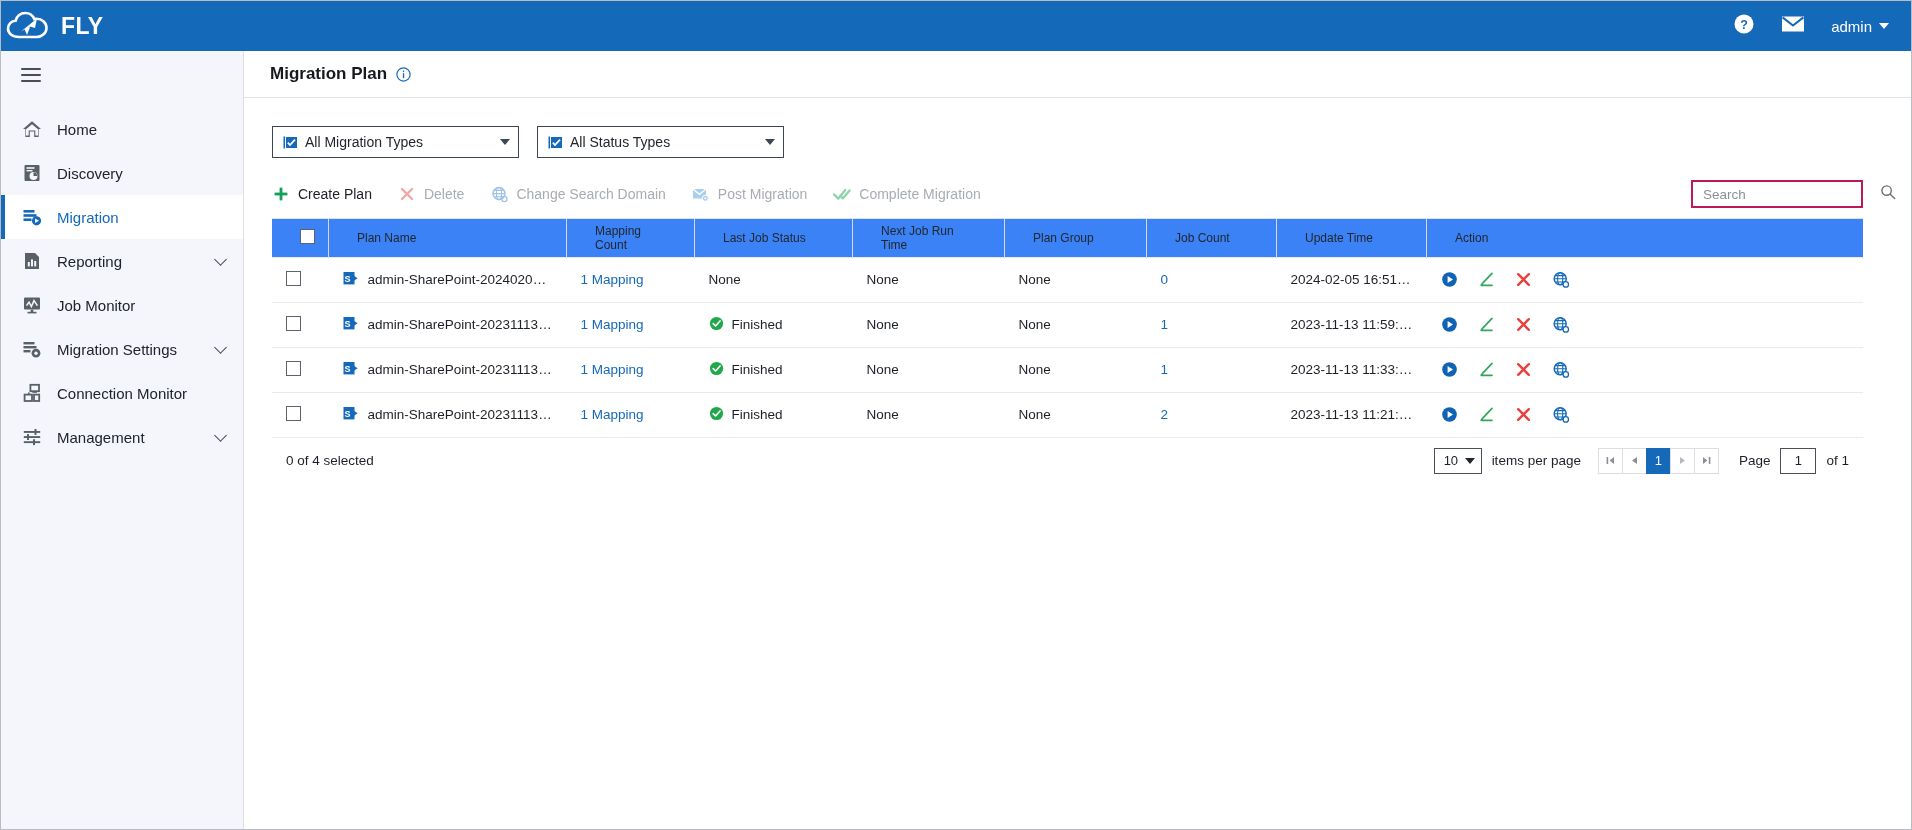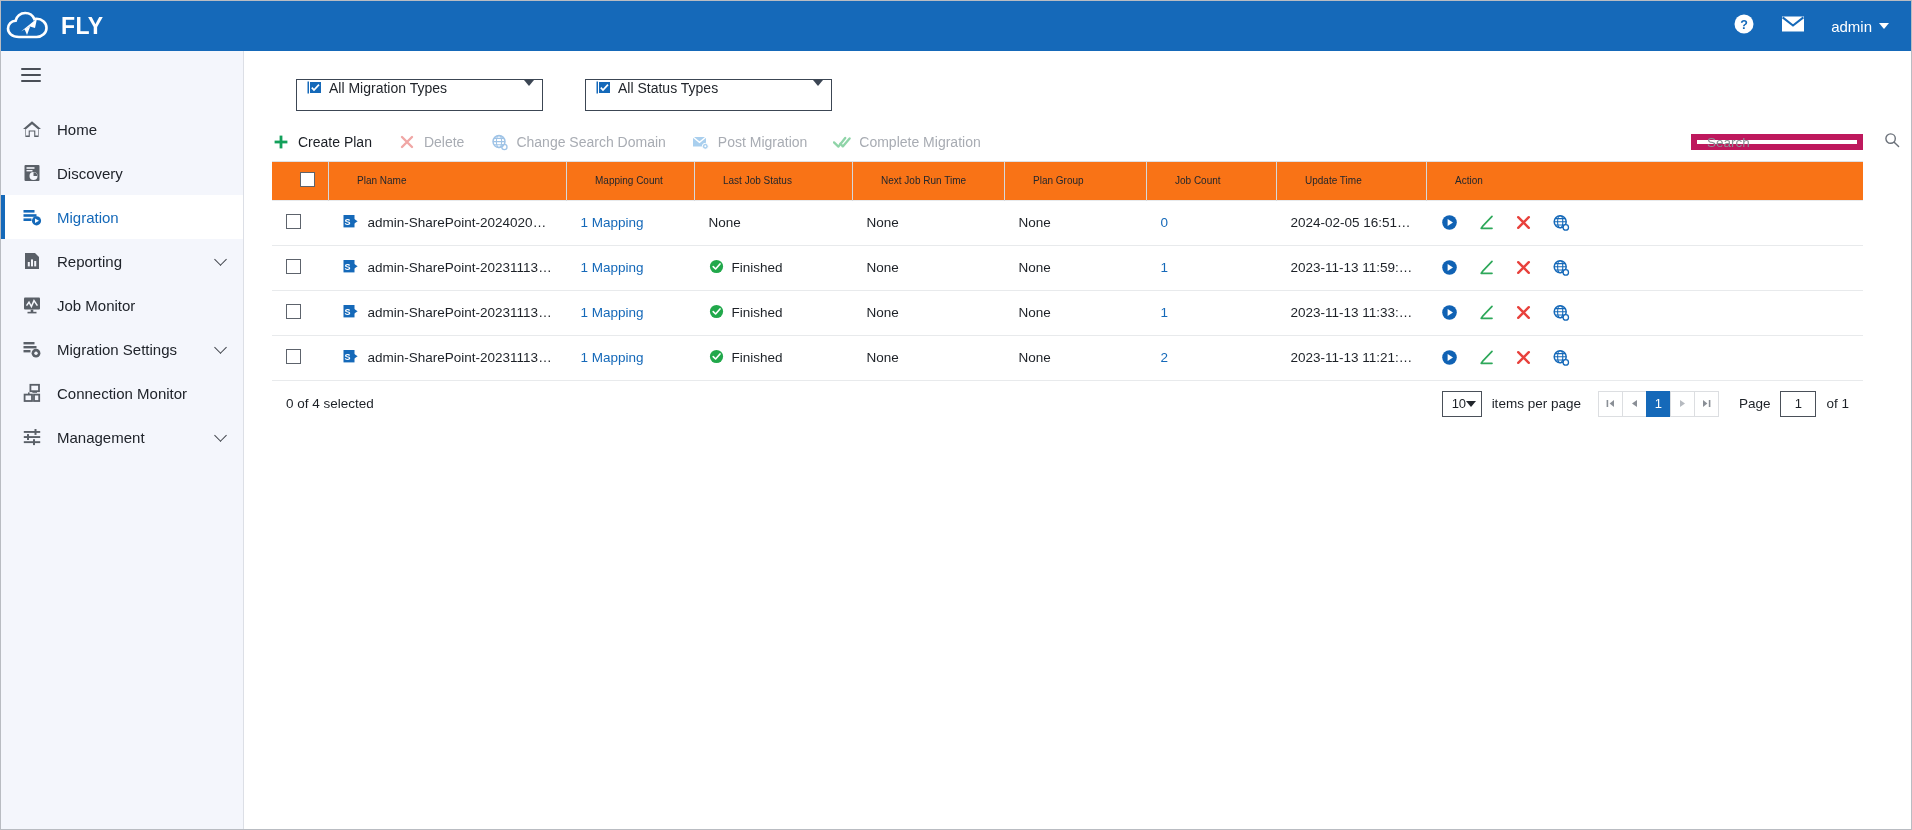--- a/index.html
+++ b/index.html
@@ -105,25 +105,24 @@
   .info-icon { margin-left: 9px; display: flex; align-items: center; }
 
   .content { padding: 28px 48px 0 28px; }
 
   
   .filters { display: flex; gap: 18px; margin-bottom: 22px; }
   .select-box {
     height: 32px;
     border: 1px solid #3c4654;
     background: #ffffff;
-    display: flex; align-items: flex-start;
+    display: flex; align-items: center;
     padding: 0 8px 0 10px;
     font-size: 14px; color: #22262c;
     cursor: pointer;
-    margin-left: 24px;
   }
   .select-box.w1 { width: 247px; }
   .select-box.w2 { width: 247px; }
   .sel-check { margin-right: 7px; display: flex; }
   .sel-label { flex: 1; white-space: nowrap; }
   .sel-caret {
     width: 0; height: 0;
     border-left: 5px solid transparent;
     border-right: 5px solid transparent;
     border-top: 6px solid #3c4654;
@@ -141,40 +140,40 @@
   .tb-btn {
     display: flex; align-items: center; gap: 8px;
     font-size: 14px; color: #1b1f25;
     margin-right: 26px;
     cursor: pointer; white-space: nowrap;
   }
   .tb-btn.disabled { color: #a8acb3; cursor: default; }
   .tb-ico { width: 18px; height: 18px; display: flex; align-items: center; justify-content: center; }
   .tb-spacer { flex: 1; }
   .search-wrap {
-    width: 172px; height: 16px;
-    border: 6px solid #be185d;
+    width: 172px; height: 28px;
+    border: 2px solid #be185d;
     display: flex; align-items: center;
     padding: 0 8px 0 10px;
     background: #fff;
   }
   .search-wrap input {
     flex: 1; border: none; outline: none;
     font-size: 13.5px; color: #23272d;
     font-family: "Liberation Sans", sans-serif;
     background: transparent;
   }
   .search-wrap input::placeholder { color: #8b9097; }
 
   
   .table { width: 100%; border-collapse: collapse; table-layout: fixed; }
   .table thead th {
-    background: #f97316;
+    background: #3b82f6;
     height: 38px;
-    font-size: 10px; font-weight: normal; color: #23272d;
+    font-size: 12px; font-weight: normal; color: #23272d;
     text-align: left;
     padding: 0 28px;
     border-right: 1px solid #d6d8db;
     vertical-align: middle;
   }
   .table thead th:last-child { border-right: none; }
   .table tbody td {
     height: 45px;
     font-size: 13.5px; color: #1d2127;
     padding: 0 14px;
@@ -210,21 +209,21 @@
     display: flex; align-items: center;
     height: 46px;
     padding: 0 14px;
     font-size: 13.5px; color: #1d2127;
     background: #fff;
   }
   .sel-count { white-space: nowrap; }
   .foot-spacer { flex: 1; }
   .pager { display: flex; align-items: center; gap: 10px; }
   .per-page {
-    width: 40px; height: 26px;
+    width: 48px; height: 26px;
     border: 1px solid #4a5059; background: #fff;
     display: flex; align-items: center; justify-content: space-between;
     padding: 0 6px 0 9px; font-size: 13px; cursor: pointer;
   }
   .per-page .sel-caret { border-top-color: #22262c; margin-left: 0; }
   .pp-label { white-space: nowrap; }
   .pbtns { display: flex; margin-left: 8px; }
   .pbtn {
     width: 25px; height: 26px;
     border: 1px solid #dcdee1;
@@ -394,20 +393,30 @@
           </span>
           <span class="nav-label">Management</span>
           <span class="chev"></span>
         </div>
 
       </div>
     </div>
 
     <div class="main">
 
+      <div class="page-head">
+        <span class="page-title">Migration Plan</span>
+        <span class="info-icon">
+          <svg width="15" height="15" viewBox="0 0 15 15">
+            <circle cx="7.5" cy="7.5" r="6.6" fill="none" stroke="#1569b9" stroke-width="1.2"></circle>
+            <rect x="6.9" y="6.2" width="1.3" height="5" fill="#1569b9"></rect>
+            <rect x="6.9" y="3.6" width="1.3" height="1.5" fill="#1569b9"></rect>
+          </svg>
+        </span>
+      </div>
 
       <div class="content">
 
         <div class="filters">
           <div class="select-box w1">
             <span class="sel-check">
               <svg width="15" height="15" viewBox="0 0 15 15">
                 <rect x="0.5" y="1.5" width="12" height="12" fill="#1569b9"></rect>
                 <rect x="2.5" y="1.5" width="12" height="12" fill="#1569b9" stroke="#ffffff" stroke-width="1"></rect>
                 <path d="M4.8 7.6 L7 10 L12 4.6" fill="none" stroke="#ffffff" stroke-width="1.7"></path>

